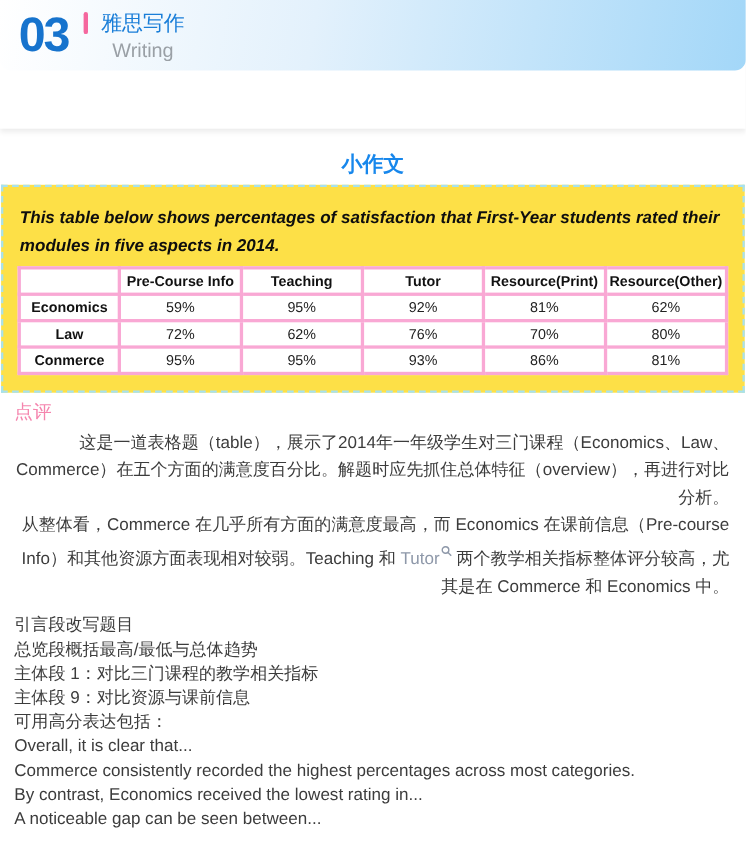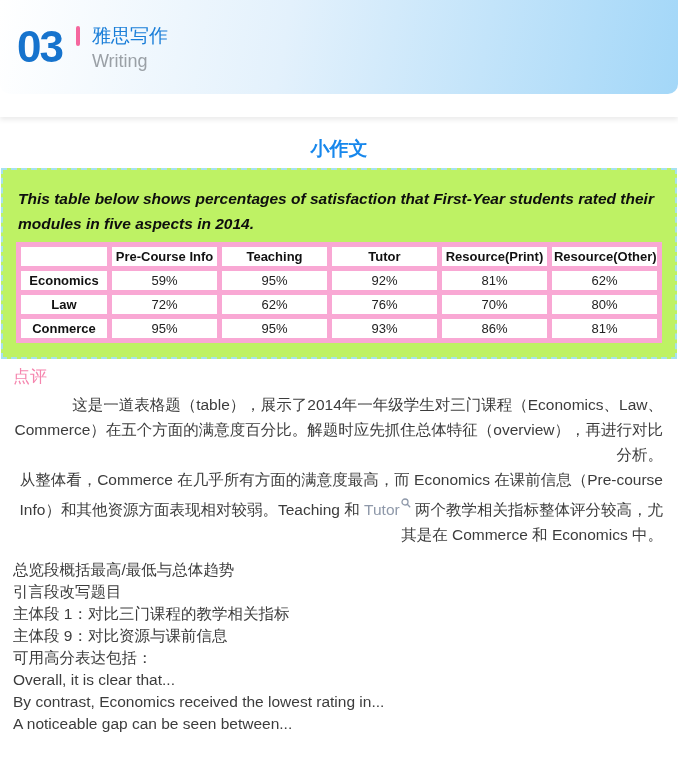--- a/index.html
+++ b/index.html
@@ -6,45 +6,45 @@
   html, body { margin: 0; padding: 0; }
   body {
     width: 678px; height: 766px; overflow: hidden;
     background: #ffffff;
     font-family: "Liberation Sans", "DejaVu Sans", sans-serif;
     color: #3c3c3c;
   }
   
   .top-card { height: 117px; box-shadow: 0 3px 5px rgba(0,0,0,0.08); background: #fff; }
   .banner {
-    height: 94px; border-radius: 0 0 10px 10px;
+    height: 64px; border-radius: 0 0 10px 10px;
     background: linear-gradient(100deg, #ffffff 0%, #e3f1fc 42%, #a3d7f8 100%);
-    display: flex; align-items: center; padding-left: 17px;
+    display: flex; align-items: center; padding-left: 17px; text-align: center;
   }
   .num { font-size: 44px; font-weight: 800; color: #1673cd; line-height: 1; letter-spacing: -2px; }
   .title-wrap { margin-left: 14px; }
   .title-row { display: flex; align-items: center; }
   .pink-bar { width: 4px; height: 20px; background: #f5679e; border-radius: 2px; margin-right: 12px; }
   .t-cn { font-size: 19px; font-weight: 400; color: #1a7ed8; }
   .t-en { font-size: 18px; color: #9aa0a6; margin-left: 16px; margin-top: 2px; }
   
   .sec-title { text-align: center; font-size: 19px; font-weight: 700; color: #1787ec; margin-top: 19px; margin-bottom: 6px; }
   
   .qbox {
-    margin: 0 1px; background: #bef264;
+    margin: 0 1px; background: #fde047;
     border: 2px dashed #a6e1ef;
     padding: 16px 13px 14px;
   }
   .qtext {
     font-style: italic; font-weight: 700; color: #0e0e0e;
     font-size: 15.5px; line-height: 25px; margin: 0 2px 6px;
   }
   table { width: 100%; border-collapse: collapse; background: #fff; table-layout: fixed; }
   th, td {
-    border: 5px solid #f9a8d4; text-align: center;
+    border: 3px solid #f9a8d4; text-align: center;
     font-size: 13px; height: 24px; padding: 0 2px; color: #222; font-weight: 400;
   }
   th { font-weight: 700; color: #111; }
   td.rowlabel { font-weight: 700; color: #111; }
   col.c0 { width: 14.2%; }
   
   .commentary { padding: 0 15px 0 13px; }
   .c-head { color: #f585ae; font-size: 17px; font-weight: 400; margin: 6px 0 4px; }
   .para { font-size: 15.5px; line-height: 25px; color: #3c3c3c; margin: 0; text-align: right; }
   .lookup { color: #8e98a9; cursor: pointer; }
@@ -121,21 +121,22 @@
 </div>
 
 <div class="commentary">
   <div class="c-head">点评</div>
   <p class="para">这是一道表格题（table），展示了2014年一年级学生对三门课程（Economics、Law、Commerce）在五个方面的满意度百分比。解题时应先抓住总体特征（overview），再进行对比分析。</p>
   <p class="para"><span>从整体看，Commerce 在几乎所有方面的满意度最高，而 Economics 在课前信息（Pre-course Info）和其他资源方面表现相对较弱。Teaching 和 </span><span class="lookup"><span>Tutor</span><sup class="lookup-sup"><svg width="10" height="10" viewBox="0 0 10 10">
             <circle cx="4" cy="4" r="3" fill="none" stroke="#8e98a9" stroke-width="1.3"></circle>
             <line x1="6.3" y1="6.3" x2="9.2" y2="9.2" stroke="#8e98a9" stroke-width="1.3"></line>
           </svg></sup></span><span> 两个教学相关指标整体评分较高，尤其是在 Commerce 和 Economics 中。</span></p>
   <div class="gap"></div>
+  <div class="line">引言段改写题目</div>
   <div class="line">总览段概括最高/最低与总体趋势</div>
-  <div class="line">引言段改写题目</div>
   <div class="line">主体段 1：对比三门课程的教学相关指标</div>
   <div class="line">主体段 9：对比资源与课前信息</div>
   <div class="line">可用高分表达包括：</div>
   <div class="line">Overall, it is clear that...</div>
+  <div class="line">Commerce consistently recorded the highest percentages across most categories.</div>
   <div class="line">By contrast, Economics received the lowest rating in...</div>
   <div class="line">A noticeable gap can be seen between...</div>
 </div>
 
 </body></html>

